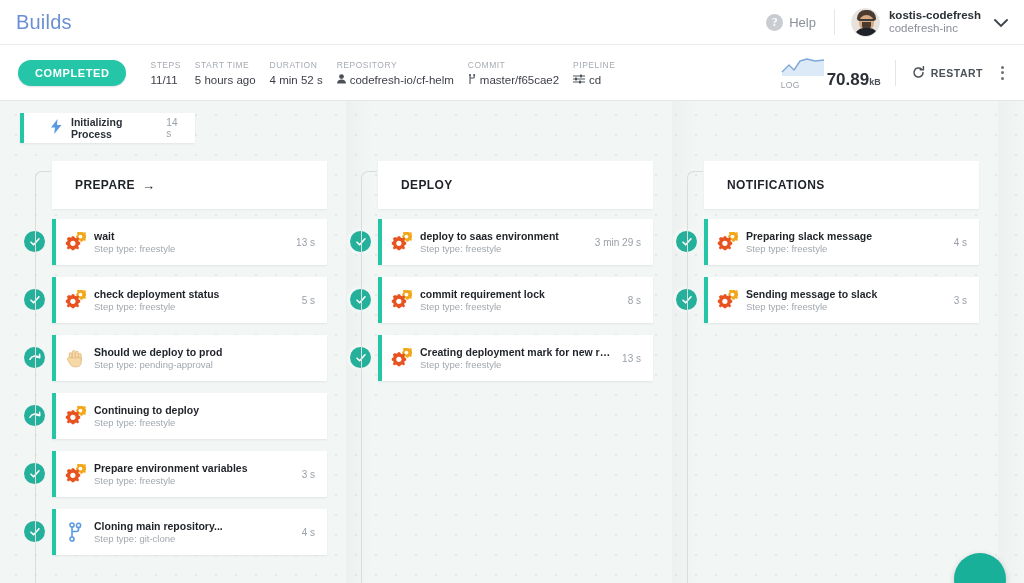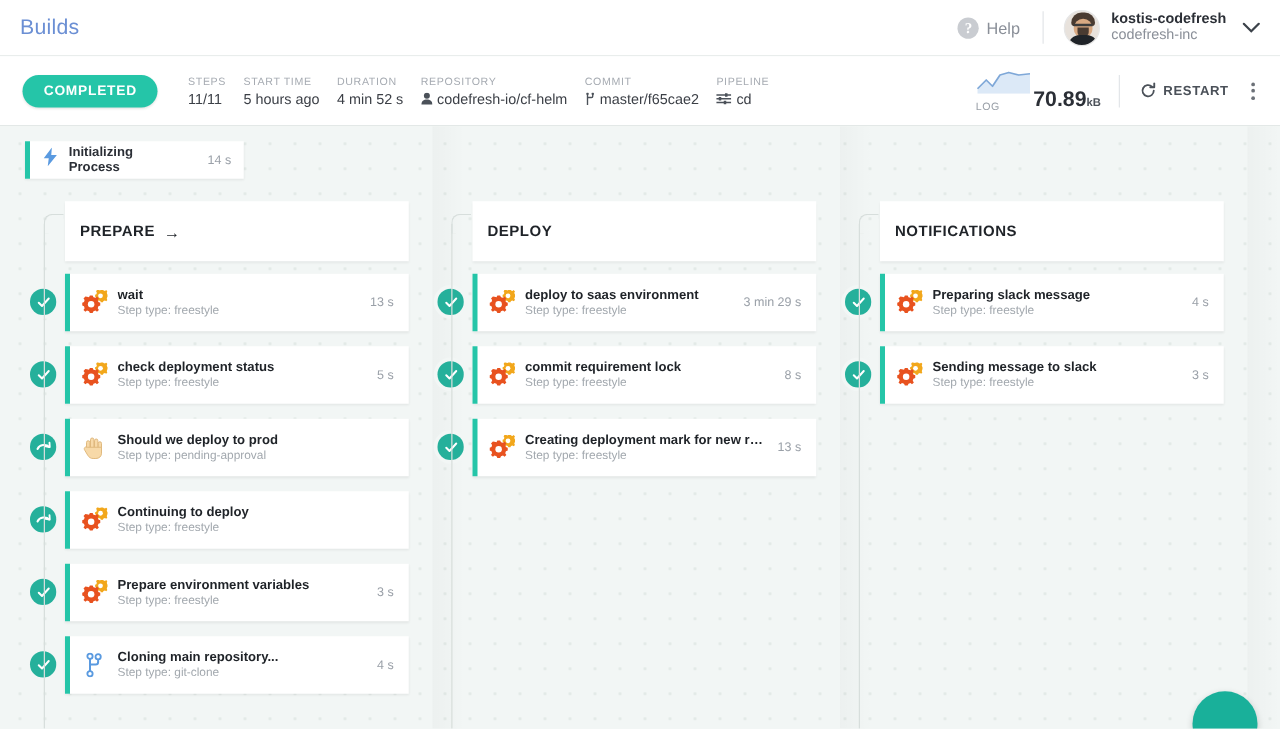--- a/index.html
+++ b/index.html
@@ -12,21 +12,21 @@
 
   
   .topbar {
     height: 45px; background: #ffffff;
     display: flex; align-items: center;
     border-bottom: 1px solid #e9edec;
     position: relative;
   }
   .page-title {
     margin-left: 16px;
-    font-size: 17px; color: #6b8fd4; font-weight: 400;
+    font-size: 20px; color: #6b8fd4; font-weight: 400;
     letter-spacing: .2px;
   }
   .topbar-right {
     margin-left: auto; display: flex; align-items: center; height: 100%;
   }
   .help-block { display: flex; align-items: center; gap: 6px; padding-right: 18px; }
   .help-icon {
     width: 17px; height: 17px; border-radius: 50%;
     background: #c9ccd1; color: #fff; font-size: 12px; font-weight: bold;
     display: flex; align-items: center; justify-content: center;
@@ -100,29 +100,29 @@
   }
   
   .col-sep { position: absolute; top: 0; bottom: 0; width: 26px;
     background: linear-gradient(to right, rgba(0,0,0,.022), rgba(0,0,0,0)); }
 
   .init-chip {
     position: absolute; left: 20px; top: 12px;
     width: 175px; height: 30px; background: #fff;
     border-left: 4px solid #25c5a8;
     display: flex; align-items: center; gap: 8px;
-    padding: 0 10px; box-shadow: 0 1px 2px rgba(0,0,0,.07);
+    padding: 0 26px; box-shadow: 0 1px 2px rgba(0,0,0,.07);
   }
   .init-label { font-size: 10.5px; color: #2b2f36; font-weight: bold; flex: 1; }
   .init-time { font-size: 10px; color: #9aa0a8; margin-left: 36px; }
 
   .stage { position: absolute; top: 60px; }
   .stage-head {
     background: #fff; height: 48px;
-    display: flex; align-items: center; padding: 0 12px;
+    display: flex; align-items: center; padding: 0 23px;
     box-shadow: 0 1px 2px rgba(0,0,0,.06);
   }
   .stage-title {
     font-size: 12px; font-weight: bold; color: #1f2328; letter-spacing: .4px;
     display: flex; align-items: center; gap: 7px;
   }
   .stage-arrow { font-size: 13px; color: #1f2328; }
 
   .rail { position: absolute; width: 1px; background: #d7dedc; }
   .rail-elbow {

